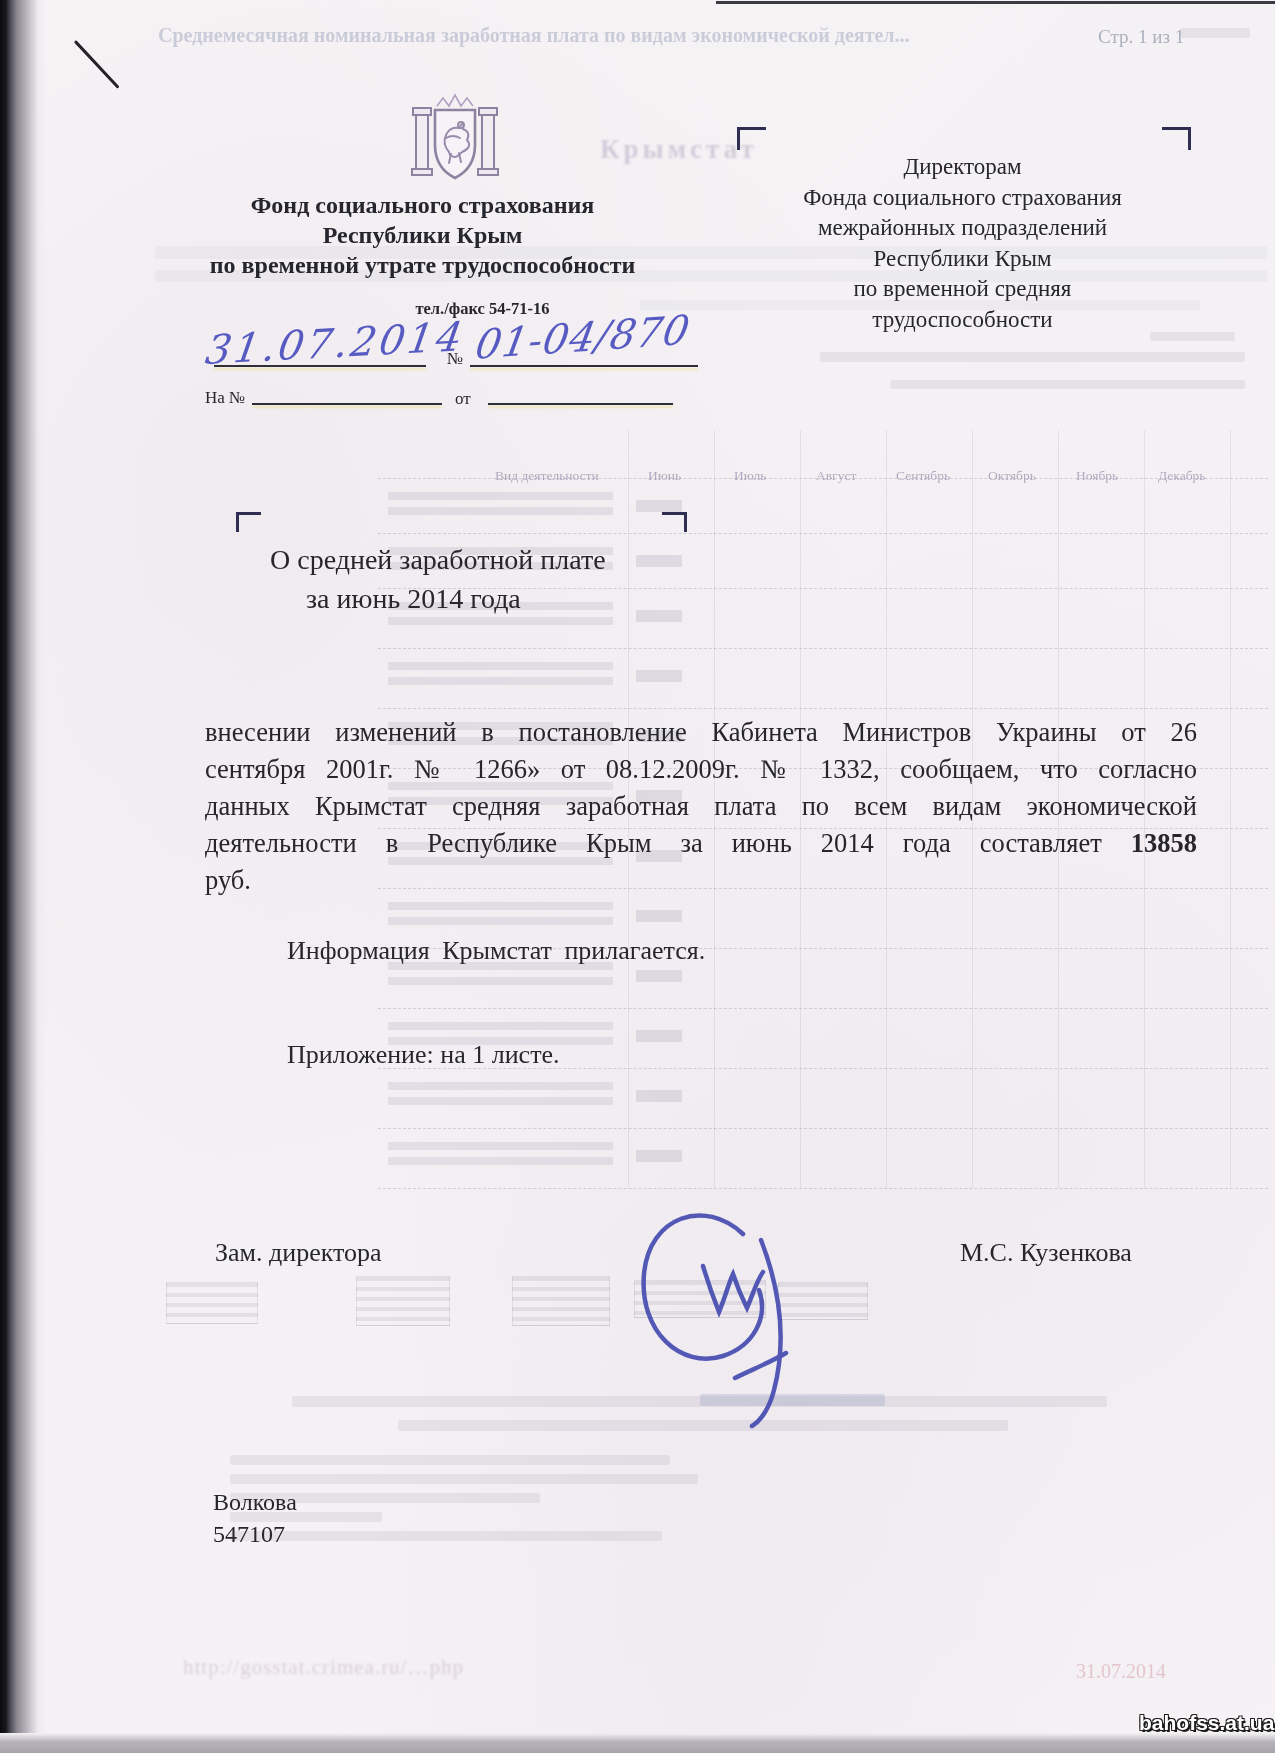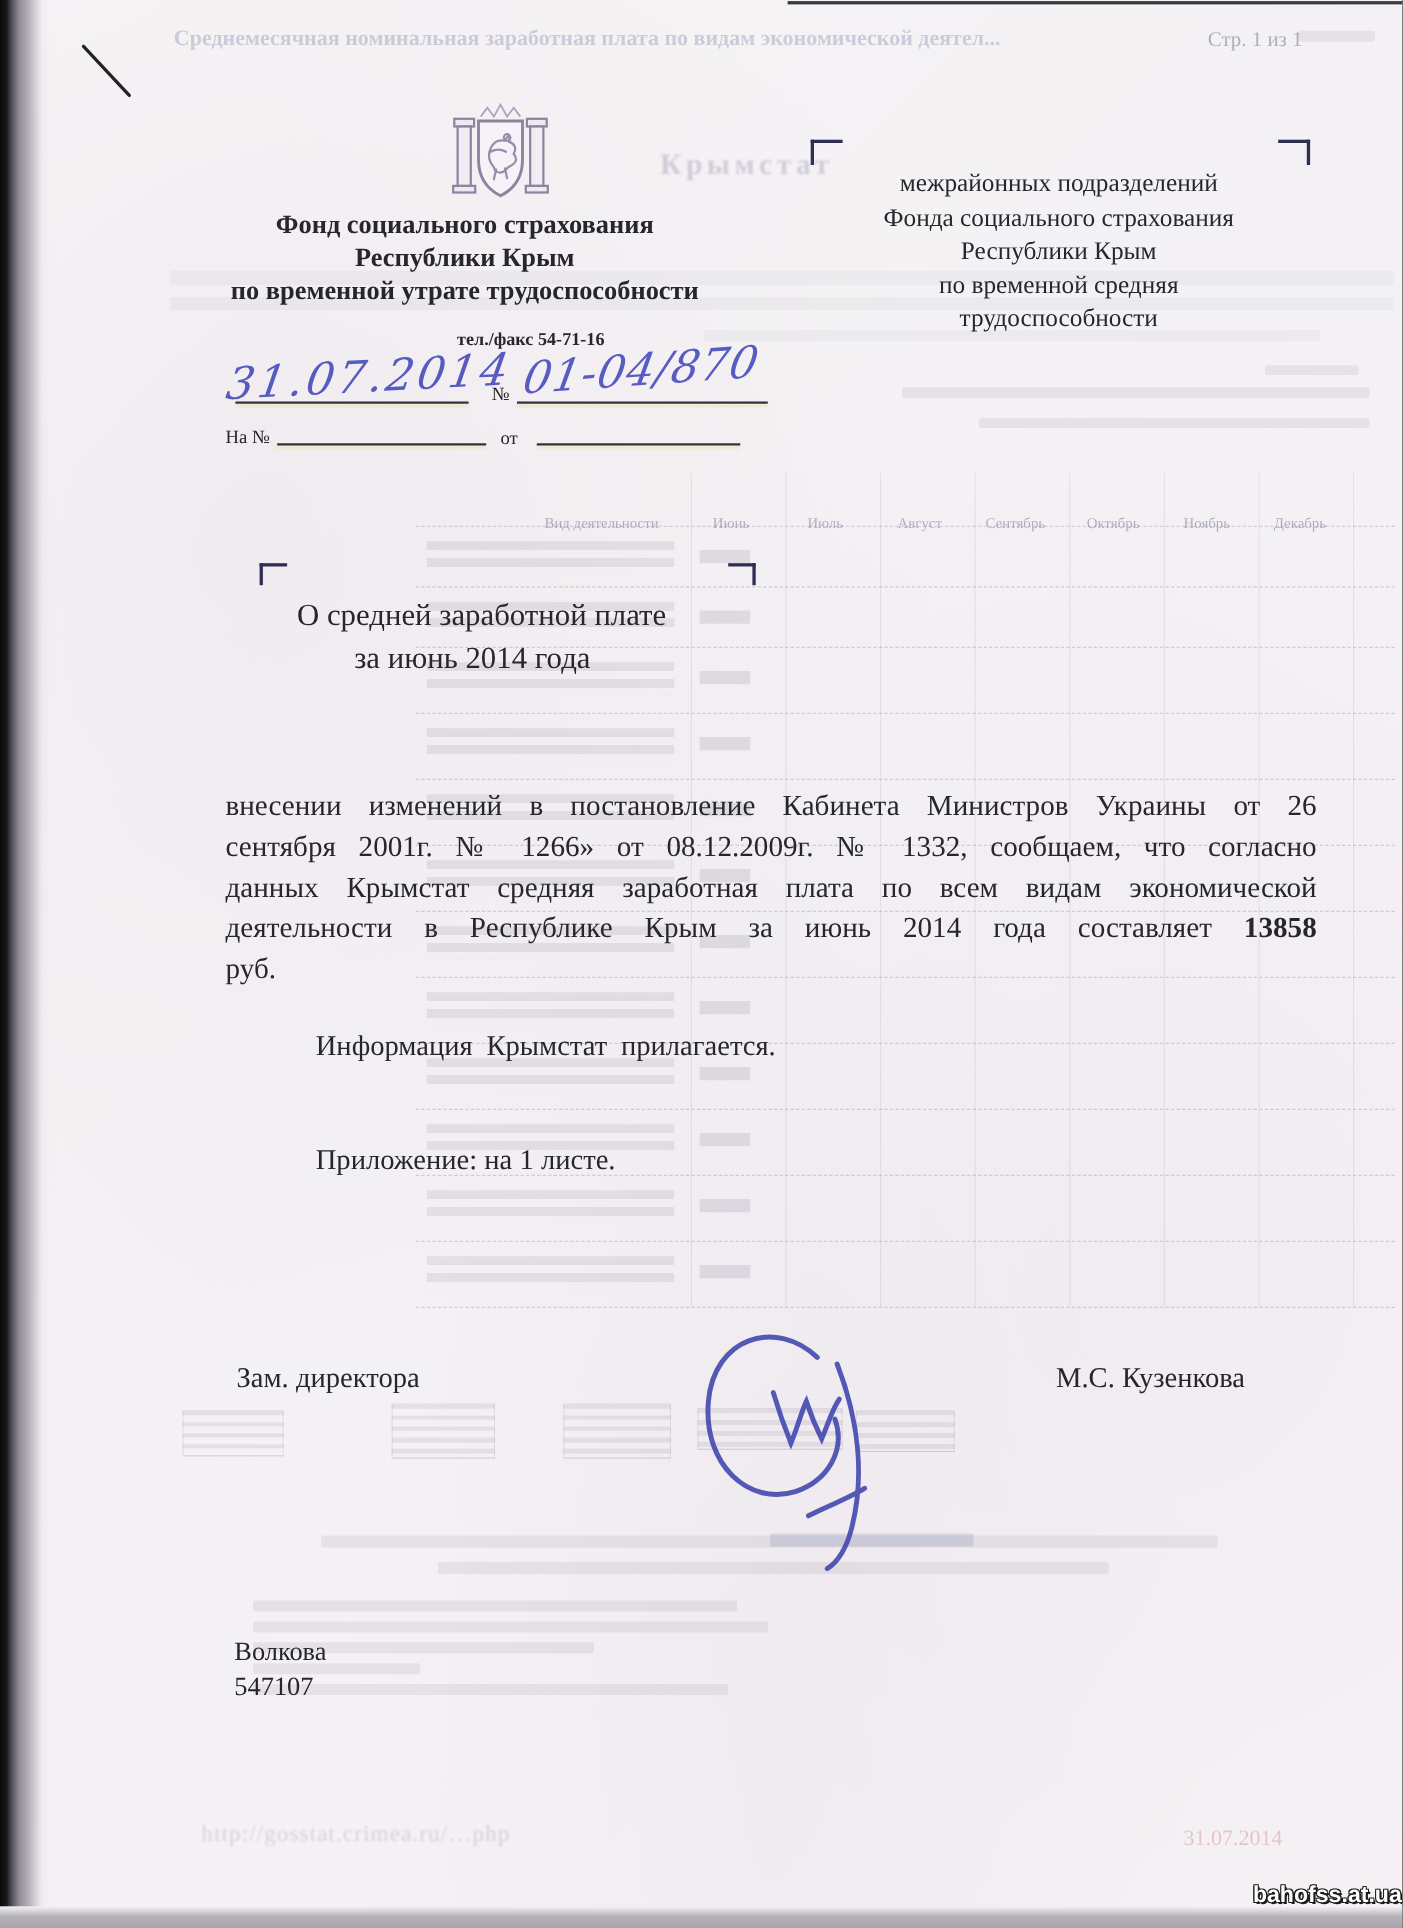--- a/index.html
+++ b/index.html
@@ -32,21 +32,21 @@
   .no-label{left:447px;top:349px;font-size:17px;}
   .uline{height:2px;background:#2e2e36;box-shadow:0 3px 2px rgba(230,220,90,.35);}
   .reply-label{left:205px;top:388px;font-size:17px;}
   .from-label{left:455px;top:389px;font-size:17px;}
   
   .cb{width:26px;height:20px;}
   .cb-tl{border-left:3px solid #2e2e52;border-top:3px solid #2e2e52;}
   .cb-tr{border-right:3px solid #2e2e52;border-top:3px solid #2e2e52;}
   
   .subject{left:270px;top:540px;font-size:28px;line-height:39px;white-space:nowrap;}
-  .subject .l2{margin-left:52px;}
+  .subject .l2{margin-left:36px;}
   
   .body-block{left:205px;top:714px;width:992px;font-size:26.5px;line-height:37px;}
   .body-line{text-align:justify;text-align-last:justify;}
   .body-line.first{padding-left:84px;}
   .body-line.last{text-align-last:left;}
   .info-line{left:287px;top:936px;font-size:26px;word-spacing:6px;white-space:nowrap;}
   .attach-line{left:287px;top:1040px;font-size:26px;white-space:nowrap;}
   
   .sig-title{left:215px;top:1238px;font-size:26px;white-space:nowrap;}
   .sig-name{left:960px;top:1238px;font-size:26px;white-space:nowrap;}
@@ -195,22 +195,23 @@
   <div class="abs uline" style="left:214px;top:365px;width:212px;"></div>
   <div class="abs uline" style="left:470px;top:365px;width:228px;"></div>
   <div class="abs reply-label">На №</div>
   <div class="abs uline" style="left:252px;top:403px;width:190px;"></div>
   <div class="abs from-label">от</div>
   <div class="abs uline" style="left:488px;top:403px;width:185px;"></div>
 
   <div class="abs cb cb-tl" style="left:737px;top:127px;"></div>
   <div class="abs cb cb-tr" style="left:1162px;top:127px;"></div>
   <div class="abs recipient-block">
+    <div>Директорам</div>
+    <div>Фонда социального страхования</div>
     <div>межрайонных подразделений</div>
-    <div>Фонда социального страхования</div>
     <div>Республики Крым</div>
     <div>по временной средняя</div>
     <div>трудоспособности</div>
   </div>
 
   <div class="abs cb cb-tl" style="left:236px;top:512px;width:22px;height:17px;"></div>
   <div class="abs cb cb-tr" style="left:662px;top:512px;width:22px;height:17px;"></div>
   <div class="abs subject">
     <div>О средней заработной плате</div>
     <div class="l2">за июнь 2014 года</div>

